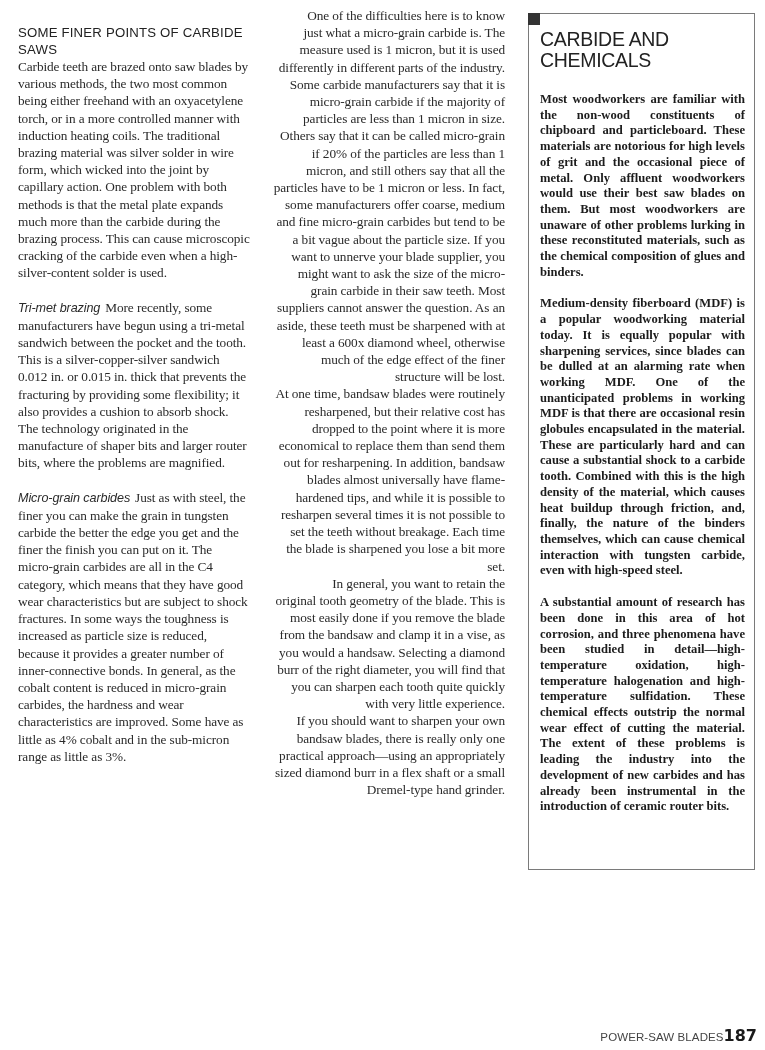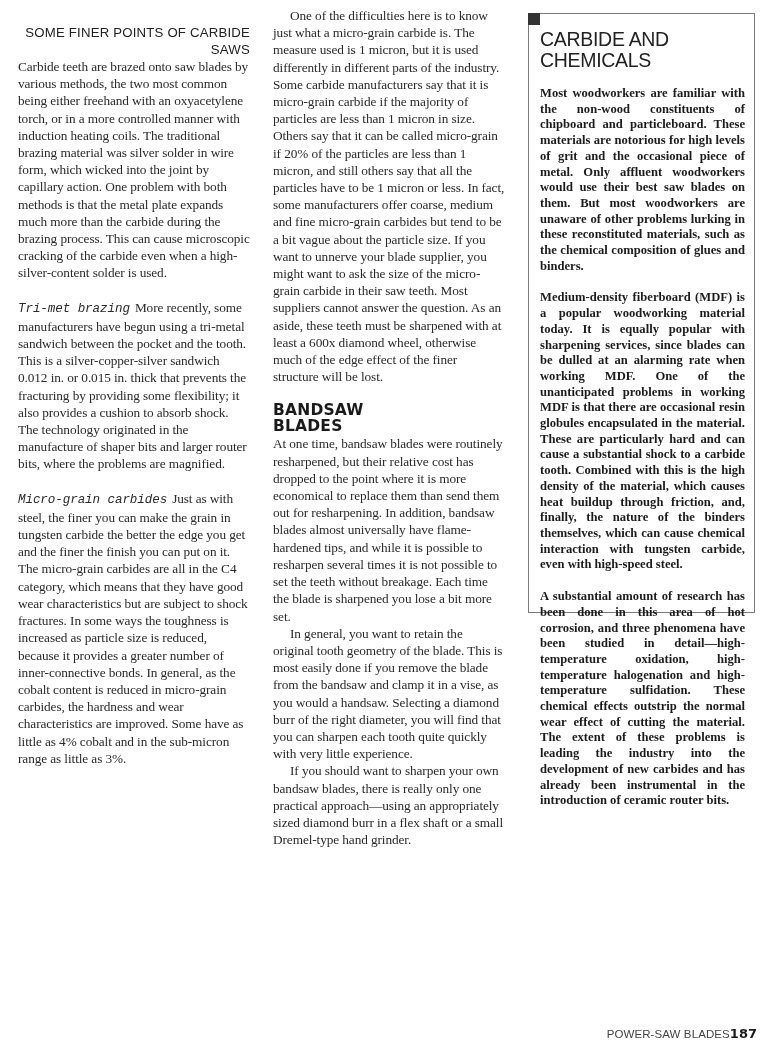--- a/index.html
+++ b/index.html
@@ -17,97 +17,95 @@
   .indent { text-indent: 17px; }
   .gap { margin-top: 17px; }
   .h-sans {
     font-family: "Liberation Sans", "DejaVu Sans", sans-serif;
     font-weight: normal;
     font-size: 13.2px;
     line-height: 17px;
     margin: 17px 0 0 0;
     letter-spacing: 0.2px;
     color: #222;
-    text-align: right;
   }
   .run-in {
-    font-family: Liberation Mono, monospace;
+    font-family: Liberation Sans, sans-serif;
     font-style: italic;
     font-size: 12.6px;
     margin-right: 5px;
     margin-top: 20px;
   }
   .h-bold {
     font-family: "DejaVu Sans", "Liberation Sans", sans-serif;
     font-weight: bold;
     font-size: 15.5px;
     line-height: 16px;
     margin: 17px 0 1px 0;
     letter-spacing: 0.2px;
     color: #1a1a1a;
   }
   .sidebar {
     position: absolute;
     left: 528px; top: 13px;
-    width: 227px; height: 600px;
+    width: 227px; height: 857px;
     border: 1.5px solid #7a7a7a;
     box-sizing: border-box;
   }
   .sidebar-mark {
     position: absolute; left: -1px; top: -1px;
     width: 12px; height: 12px; background: #333;
   }
   .sidebar-title {
     font-family: "Liberation Sans", "DejaVu Sans", sans-serif;
     font-weight: normal;
     font-size: 19.5px;
     line-height: 21px;
     margin: 0;
     position: absolute; left: 11px; top: 15px;
     color: #222;
     letter-spacing: -0.3px;
   }
   .sidebar-body {
-    position: absolute; left: 11px; top: 72px; width: 205px;
+    position: absolute; left: 11px; top: 78px; width: 205px;
   }
   .sb-p {
     font-family: "Liberation Serif", "DejaVu Serif", serif;
     font-weight: bold;
     font-size: 12.6px;
     line-height: 15.7px;
     margin: 0 0 16px 0;
     text-align: justify;
     color: #1c1c1c;
   }
   .footer {
     position: absolute; right: 8px; top: 1026px;
     display: flex; align-items: baseline; 
   }
   .footer-label {
     font-family: "Liberation Sans", "DejaVu Sans", sans-serif;
     font-size: 11.5px; color: #444; letter-spacing: 0.1px;
   }
   .footer-num {
     font-family: "DejaVu Sans", "Liberation Sans", sans-serif;
-    font-weight: bold; font-size: 13px; color: #1a1a1a;
+    font-weight: bold; font-size: 16px; color: #1a1a1a;
   }
 </style>
 </head>
 <body>
 
 <div class="col col1" style="top:7px;">
   <h2 class="h-sans">SOME FINER POINTS OF CARBIDE SAWS</h2>
   <p class="body-text">Carbide teeth are brazed onto saw blades by various methods, the two most common being either freehand with an oxyacetylene torch, or in a more controlled manner with induction heating coils. The traditional brazing material was silver solder in wire form, which wicked into the joint by capillary action. One problem with both methods is that the metal plate expands much more than the carbide during the brazing process. This can cause microscopic cracking of the carbide even when a high-silver-content solder is used.</p>
   <p class="body-text gap"><span class="run-in">Tri-met brazing</span><span>More recently, some manufacturers have begun using a tri-metal sandwich between the pocket and the tooth. This is a silver-copper-silver sandwich 0.012 in. or 0.015 in. thick that prevents the fracturing by providing some flexibility; it also provides a cushion to absorb shock. The technology originated in the manufacture of shaper bits and larger router bits, where the problems are magnified.</span></p>
   <p class="body-text gap"><span class="run-in">Micro-grain carbides</span><span>Just as with steel, the finer you can make the grain in tungsten carbide the better the edge you get and the finer the finish you can put on it. The micro-grain carbides are all in the C4 category, which means that they have good wear characteristics but are subject to shock fractures. In some ways the toughness is increased as particle size is reduced, because it provides a greater number of inner-connective bonds. In general, as the cobalt content is reduced in micro-grain carbides, the hardness and wear characteristics are improved. Some have as little as 4% cobalt and in the sub-micron range as little as 3%.</span></p>
 </div>
 
-<div class="col col2" style="top:7px;">
+<div class="col col2" style="top:7px;text-align:right;">
   <p class="body-text indent">One of the difficulties here is to know just what a micro-grain carbide is. The measure used is 1 micron, but it is used differently in different parts of the industry. Some carbide manufacturers say that it is micro-grain carbide if the majority of particles are less than 1 micron in size. Others say that it can be called micro-grain if 20% of the particles are less than 1 micron, and still others say that all the particles have to be 1 micron or less. In fact, some manufacturers offer coarse, medium and fine micro-grain carbides but tend to be a bit vague about the particle size. If you want to unnerve your blade supplier, you might want to ask the size of the micro-grain carbide in their saw teeth. Most suppliers cannot answer the question. As an aside, these teeth must be sharpened with at least a 600x diamond wheel, otherwise much of the edge effect of the finer structure will be lost.</p>
-  <h2 class="h-bold"><span>BANDSAW</span><br><span>BLADES</span></h2>
   <p class="body-text">At one time, bandsaw blades were routinely resharpened, but their relative cost has dropped to the point where it is more economical to replace them than send them out for resharpening. In addition, bandsaw blades almost universally have flame-hardened tips, and while it is possible to resharpen several times it is not possible to set the teeth without breakage. Each time the blade is sharpened you lose a bit more set.</p>
   <p class="body-text indent">In general, you want to retain the original tooth geometry of the blade. This is most easily done if you remove the blade from the bandsaw and clamp it in a vise, as you would a handsaw. Selecting a diamond burr of the right diameter, you will find that you can sharpen each tooth quite quickly with very little experience.</p>
   <p class="body-text indent">If you should want to sharpen your own bandsaw blades, there is really only one practical approach—using an appropriately sized diamond burr in a flex shaft or a small Dremel-type hand grinder.</p>
 </div>
 
 <aside class="sidebar">
   <div class="sidebar-mark"></div>
   <h3 class="sidebar-title"><span>CARBIDE AND</span><br><span>CHEMICALS</span></h3>
   <div class="sidebar-body">
     <p class="sb-p">Most woodworkers are familiar with the non-wood constituents of chipboard and particleboard. These materials are notorious for high levels of grit and the occasional piece of metal. Only affluent woodworkers would use their best saw blades on them. But most woodworkers are unaware of other problems lurking in these reconstituted materials, such as the chemical composition of glues and binders.</p>

